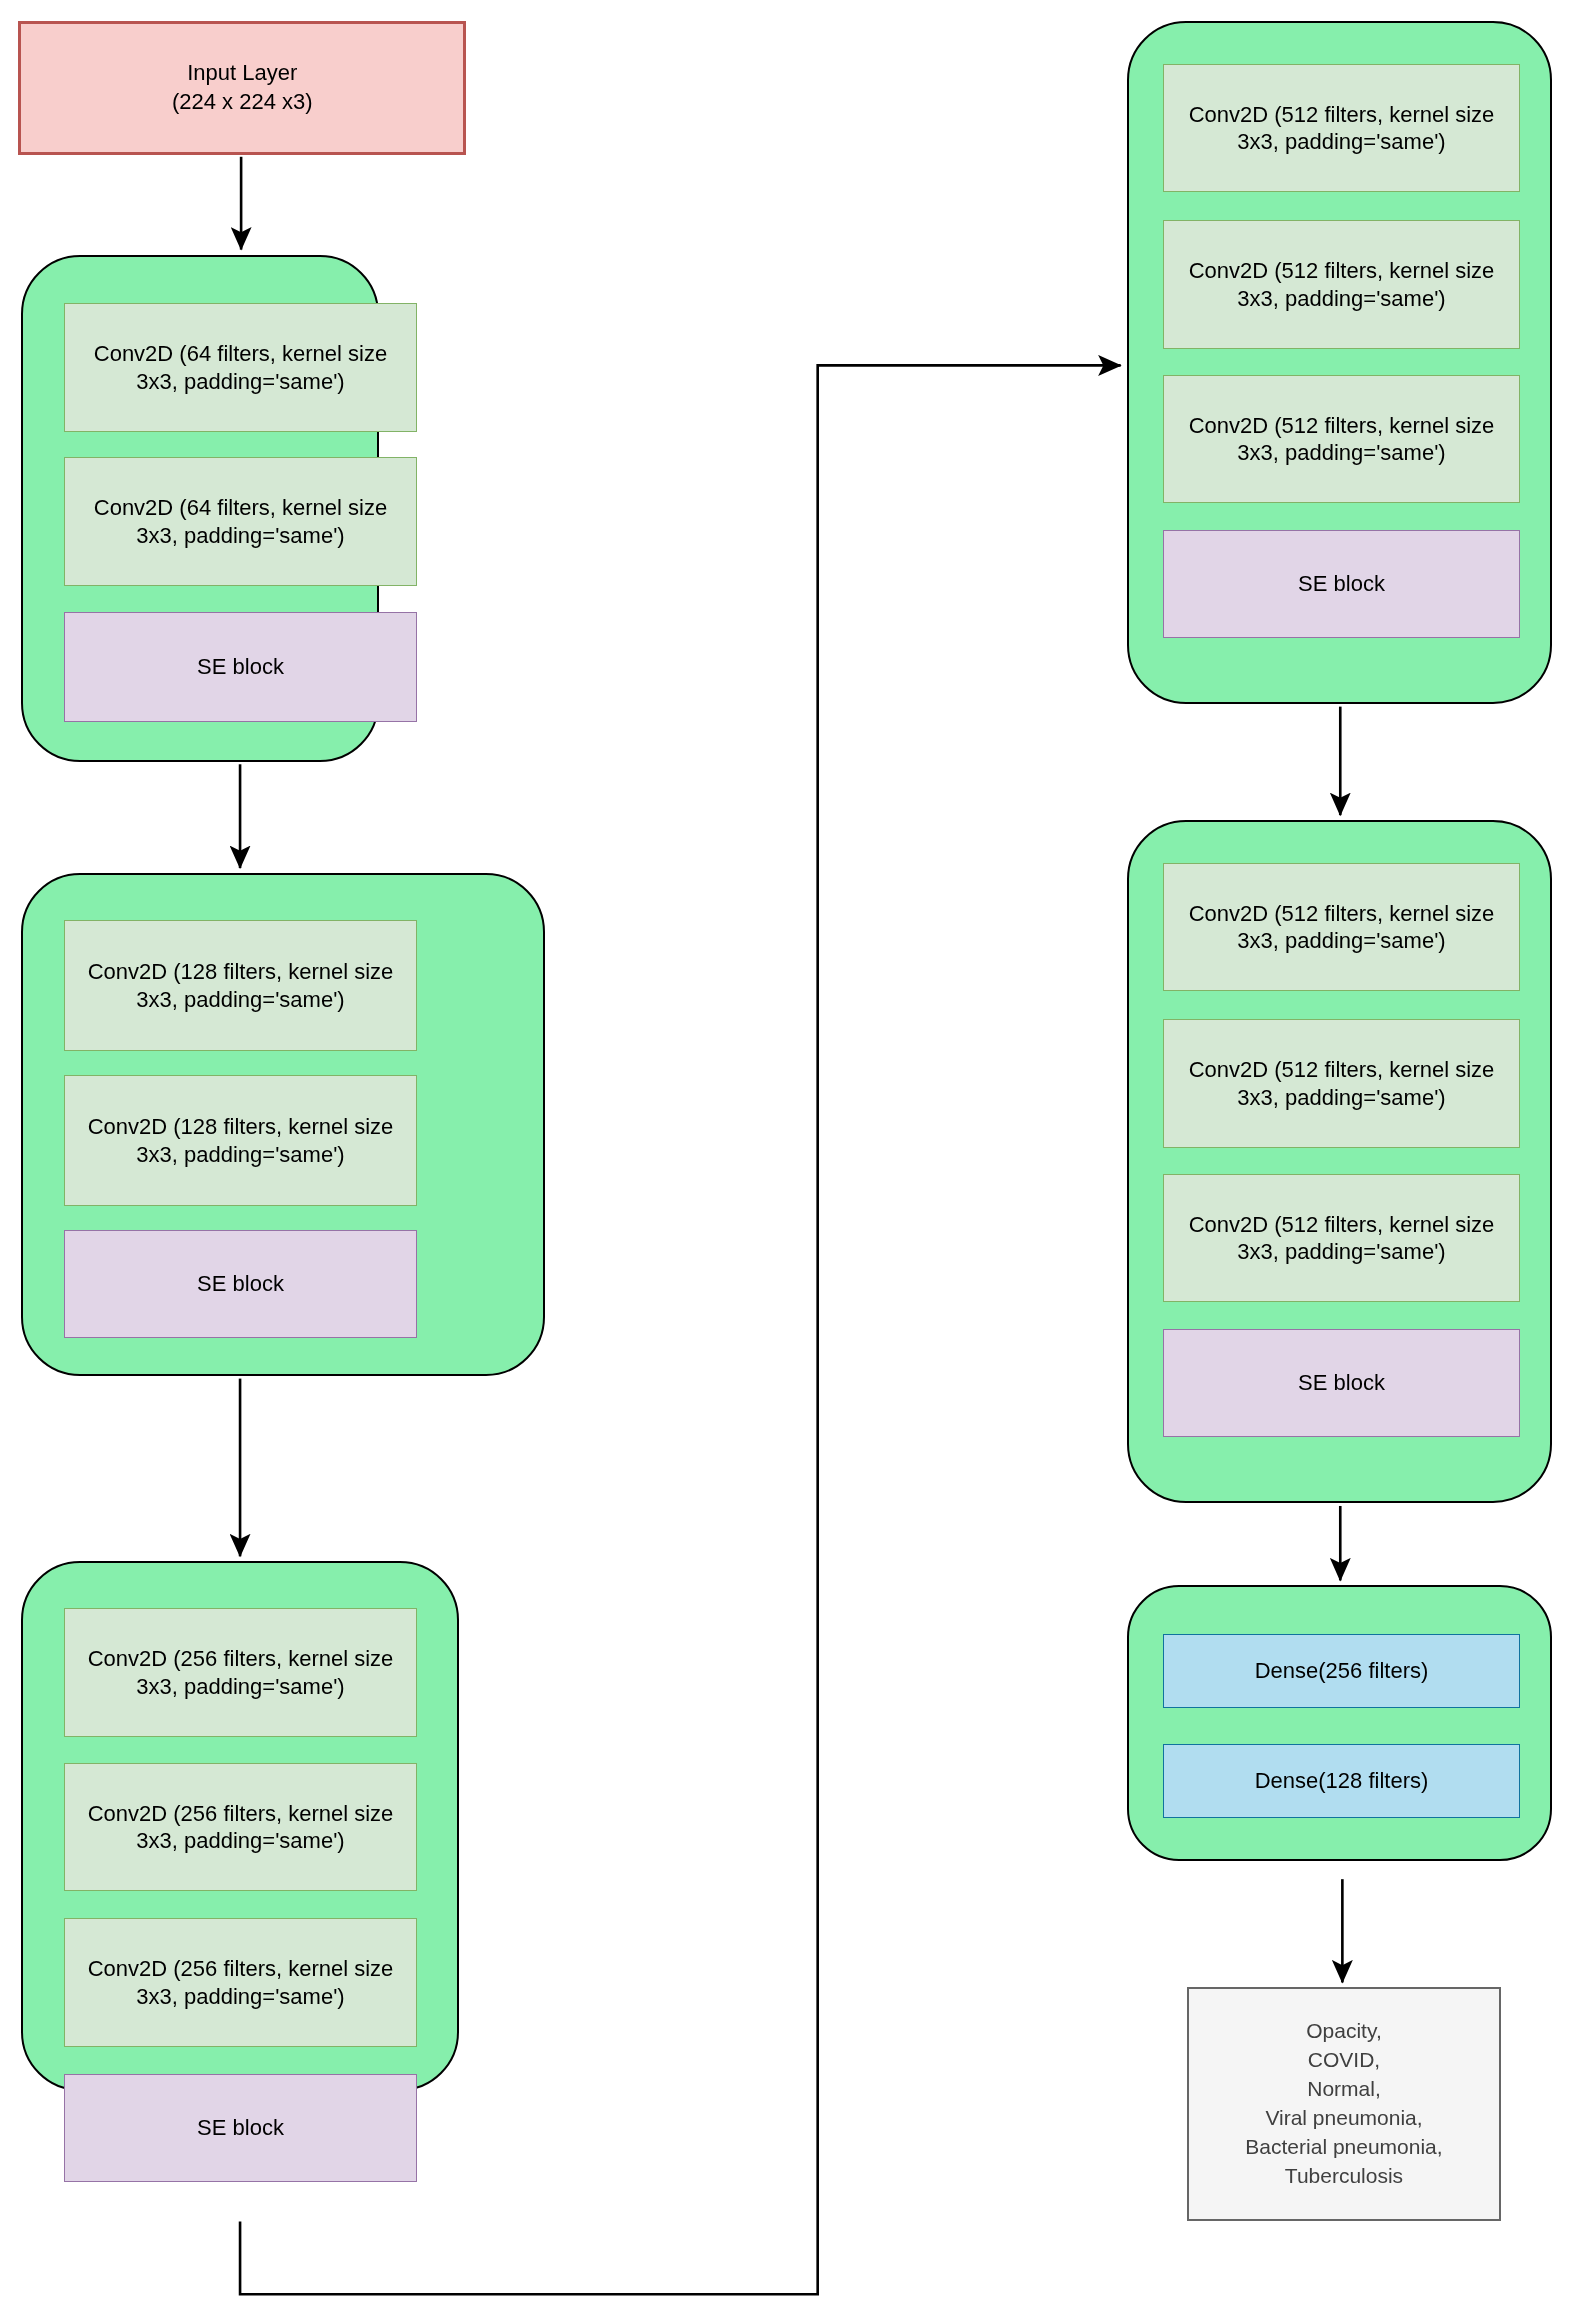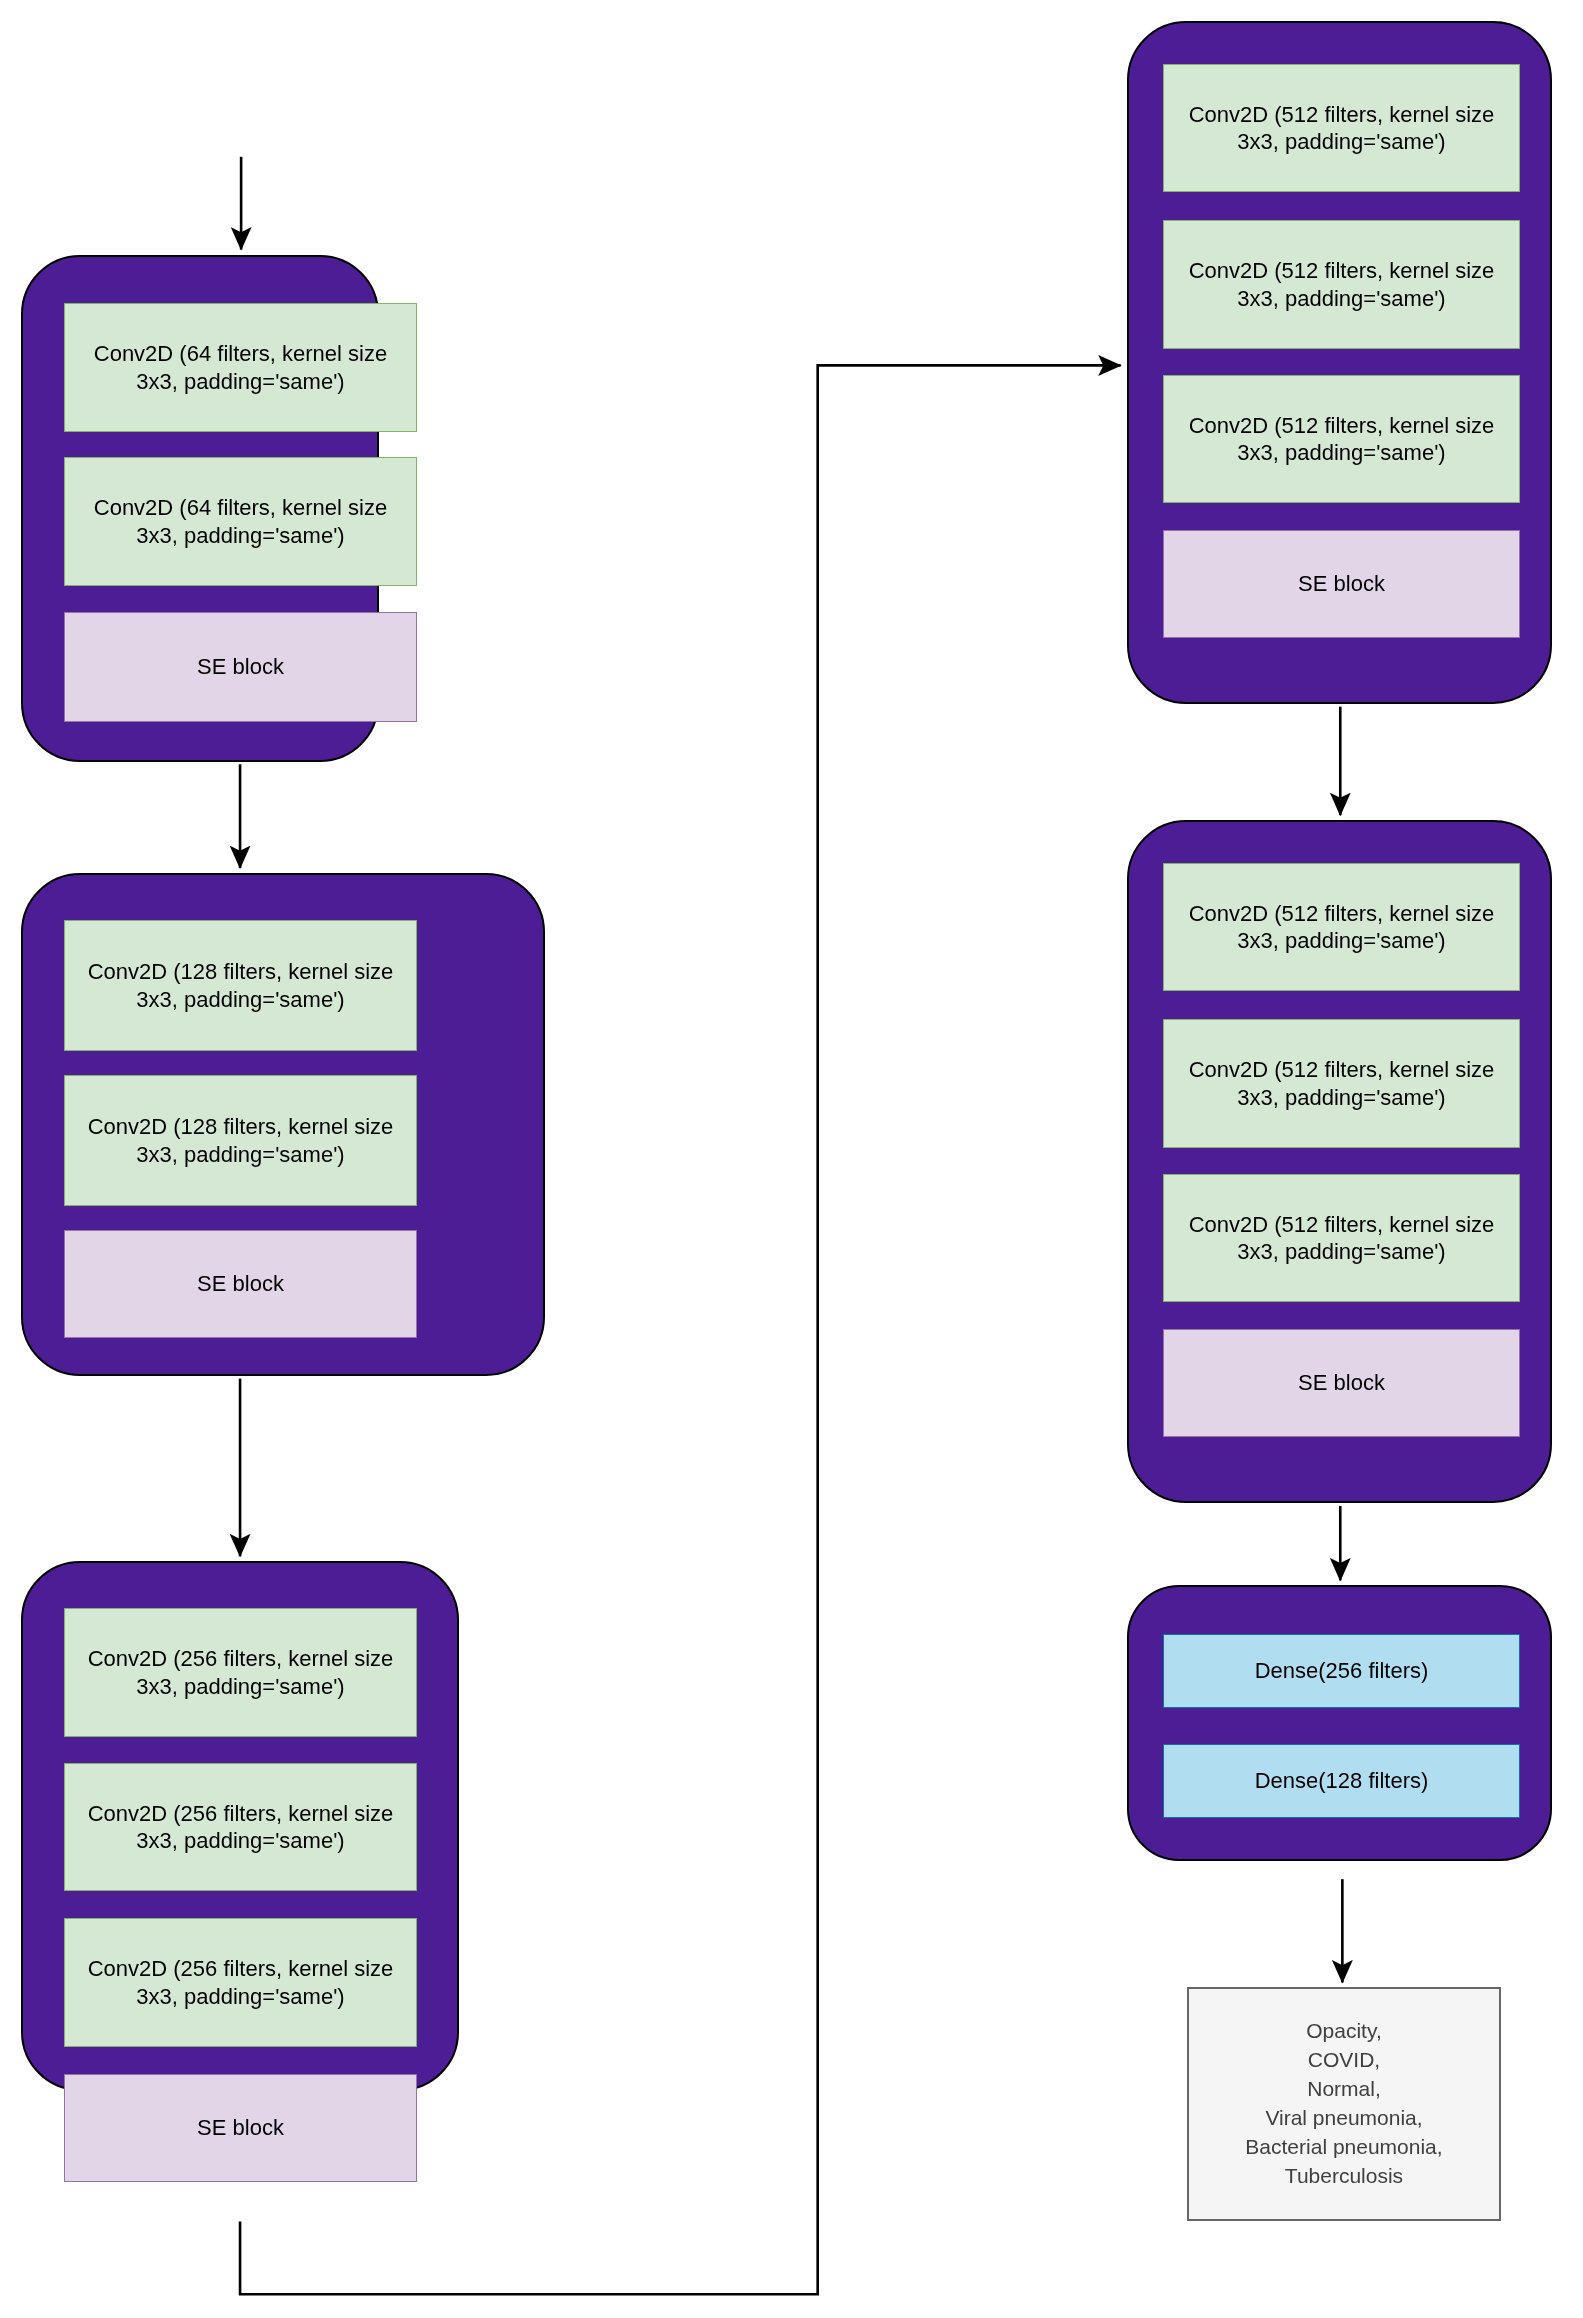--- a/index.html
+++ b/index.html
@@ -11,21 +11,21 @@
     overflow:hidden;
   }
   #wires{position:absolute;left:0;top:0;width:1584px;height:2319px;}
   .node{
     position:absolute;box-sizing:border-box;
     display:flex;align-items:center;justify-content:center;
     text-align:center;white-space:pre-line;color:#000;
   }
   .container{
     position:absolute;box-sizing:border-box;
-    background:#4c1d95;border:2.1px solid #000000;border-radius:59px;
+    background:#86efac;border:2.1px solid #000000;border-radius:59px;
   }
   .layer{
     position:absolute;box-sizing:border-box;
     display:flex;align-items:center;justify-content:center;
     text-align:center;white-space:pre-line;
     font-size:22px;line-height:1.25;color:#000;
     padding:0 10.5px;
   }
   .lcol-layer{left:41px;width:353px;}
   .rcol-layer{left:34px;width:357px;}
@@ -57,20 +57,22 @@
     </defs>
     <path class="wire" marker-end="url(#arrow)" d="M460,299 L460,476"></path>
     <path class="wire" marker-end="url(#arrow)" d="M458,1458 L458,1656"></path>
     <path class="wire" marker-end="url(#arrow)" d="M458,2630 L458,2969"></path>
     <path class="wire" marker-end="url(#arrow)" d="M458,4238 L458,4377 L1560,4377 L1560,697 L2138,697"></path>
     <path class="wire" marker-end="url(#arrow)" d="M2557,1348 L2557,1555"></path>
     <path class="wire" marker-end="url(#arrow)" d="M2557,2873 L2557,3015"></path>
     <path class="wire" marker-end="url(#arrow)" d="M2561,3585 L2561,3782"></path>
   </svg>
 
+  <div class="node input-node">Input Layer
+(224 x 224 x3)</div>
 
   <div class="container" style="left:21px;top:255px;width:358px;height:507px;">
     <div class="layer conv lcol-layer" style="top:46px;height:129px;">Conv2D (64 filters, kernel size 3x3, padding='same')</div>
     <div class="layer conv lcol-layer" style="top:200px;height:129px;">Conv2D (64 filters, kernel size 3x3, padding='same')</div>
     <div class="layer se lcol-layer" style="top:355px;height:110px;">SE block</div>
   </div>
 
   <div class="container" style="left:21px;top:873px;width:524px;height:503px;">
     <div class="layer conv lcol-layer" style="top:45px;height:131px;">Conv2D (128 filters, kernel size 3x3, padding='same')</div>
     <div class="layer conv lcol-layer" style="top:200px;height:131px;">Conv2D (128 filters, kernel size 3x3, padding='same')</div>

